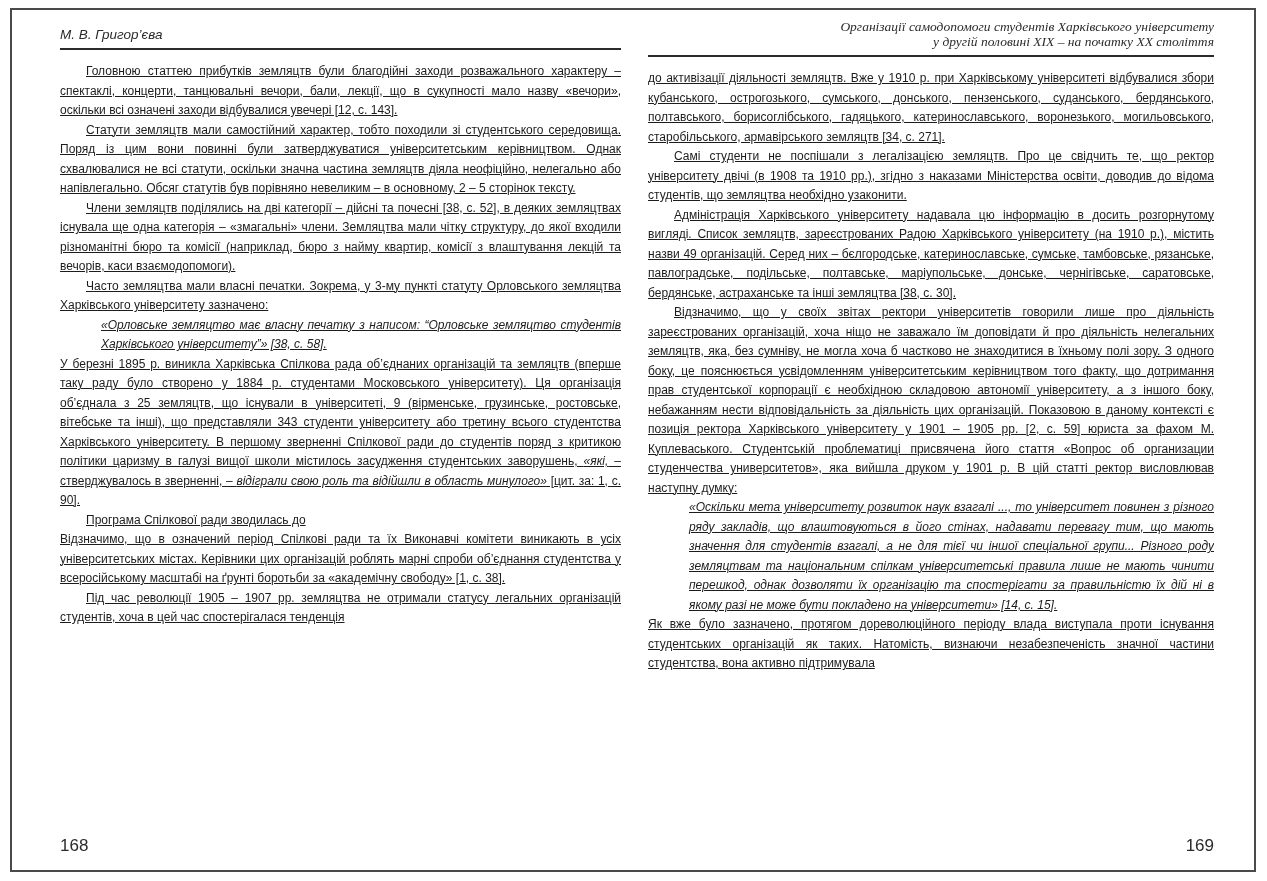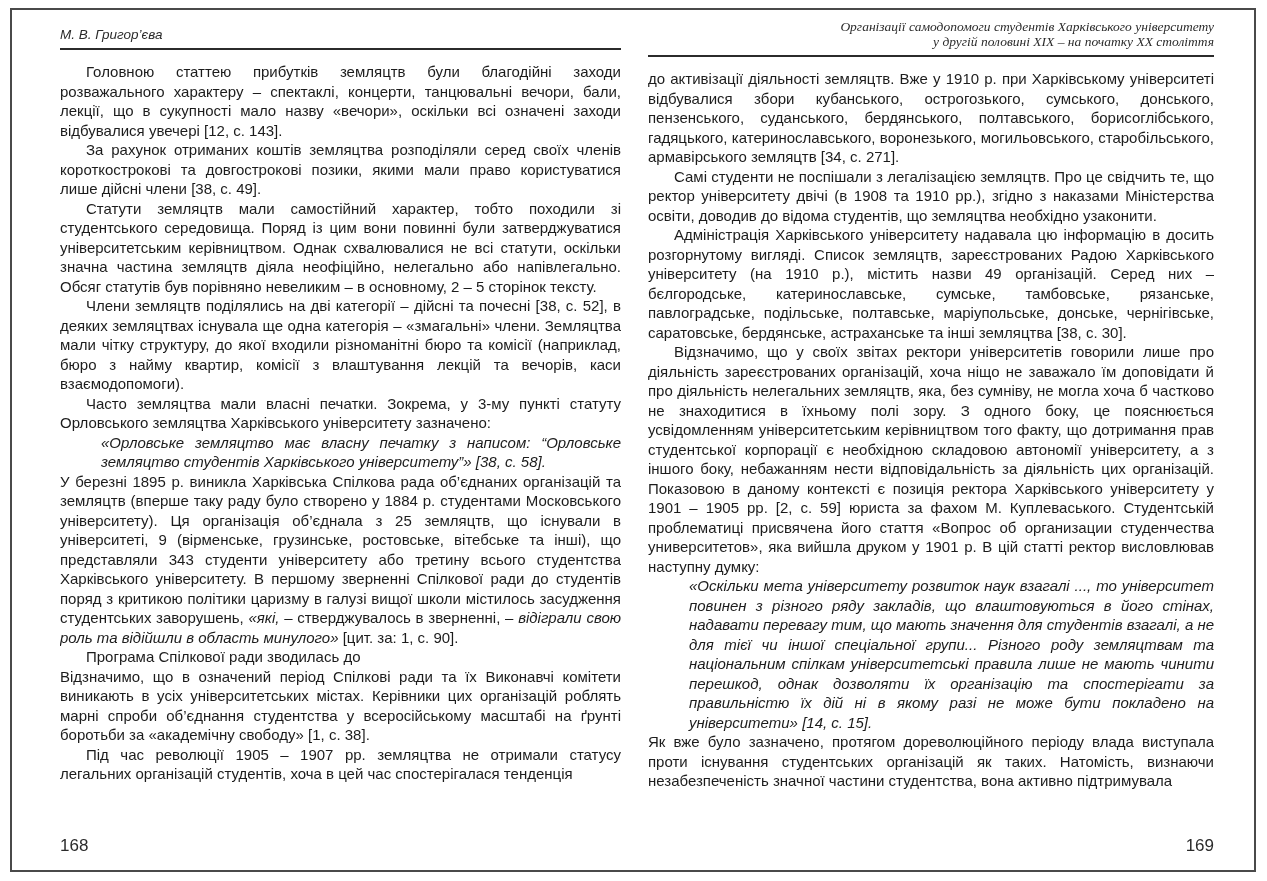--- a/index.html
+++ b/index.html
@@ -23,25 +23,26 @@
     font-style:italic;
     font-size:13.5px;
     line-height:15px;
     border-bottom:2px solid #2b2b2b;
     color:#2b2b2b;
   }
   #left-col .running-head  { padding:11px 0 6px 0; }
   #right-col .running-head { text-align:right; padding:3px 0 6px 0;font-family:Liberation Serif, serif; }
   .body-text {
     margin-top:12px;
-    font-size:15px;
+    font-size:12px;
     line-height:19.5px;
     text-align:justify;
     height:800px;
     overflow:hidden;
+    text-decoration:underline;
   }
   .para { text-align:justify; }
   .para.indent   { text-indent:26px; }
   .para.noindent { text-indent:0; }
   .para.quote    { margin-left:41px; font-style:italic; }
   .it { font-style:italic; }
   .page-number {
     position:absolute; top:836px;
     font-size:17px; color:#2b2b2b;
   }
@@ -52,21 +53,20 @@
 <body>
 
 <div class="scan-frame"></div>
 
 <div class="page-col" id="left-col">
   <div class="running-head">
     <span>М. В. Григор’єва</span>
   </div>
   <div class="body-text">
       <p class="para indent"><span>Головною статтею прибутків земляцтв були благодійні заходи розважального характеру – спектаклі, концерти, танцювальні вечори, бали, лекції, що в сукупності мало назву «вечори», оскільки всі означені заходи відбувалися увечері [12, с. 143].</span></p>
-      <p class="para indent"><span>За рахунок отриманих коштів земляцтва розподіляли серед своїх членів короткострокові та довгострокові позики, якими мали право користуватися лише дійсні члени [38, с. 49].</span></p>
       <p class="para indent"><span>Статути земляцтв мали самостійний характер, тобто походили зі студентського середовища. Поряд із цим вони повинні були затверджуватися університетським керівництвом. Однак схвалювалися не всі статути, оскільки значна частина земляцтв діяла неофіційно, нелегально або напівлегально. Обсяг статутів був порівняно невеликим – в основному, 2 – 5 сторінок тексту.</span></p>
       <p class="para indent"><span>Члени земляцтв поділялись на дві категорії – дійсні та почесні [38, с. 52], в деяких земляцтвах існувала ще одна категорія – «змагальні» члени. Земляцтва мали чітку структуру, до якої входили різноманітні бюро та комісії (наприклад, бюро з найму квартир, комісії з влаштування лекцій та вечорів, каси взаємодопомоги).</span></p>
       <p class="para indent"><span>Часто земляцтва мали власні печатки. Зокрема, у 3-му пункті статуту Орловського земляцтва Харківського університету зазначено:</span></p>
       <p class="para quote"><span class="it">«Орловське земляцтво має власну печатку з написом: “Орловське земляцтво студентів Харківського університету”» [38, с. 58].</span></p>
       <p class="para noindent"><span>У березні 1895 р. виникла Харківська Спілкова рада об’єднаних організацій та земляцтв (вперше таку раду було створено у 1884 р. студентами Московського університету). Ця організація об’єднала з 25 земляцтв, що існували в університеті, 9 (вірменське, грузинське, ростовське, вітебське та інші), що представляли 343 студенти університету або третину всього студентства Харківського університету. В першому зверненні Спілкової ради до студентів поряд з критикою політики царизму в галузі вищої школи містилось засудження студентських заворушень, </span><span class="it">«які,</span><span> – стверджувалось в зверненні, – </span><span class="it">відіграли свою роль та відійшли в область минулого»</span><span> [цит. за: 1, с. 90].</span></p>
       <p class="para indent"><span>Програма Спілкової ради зводилась до</span></p>
       <p class="para noindent"><span>Відзначимо, що в означений період Спілкові ради та їх Виконавчі комітети виникають в усіх університетських містах. Керівники цих організацій роблять марні спроби об’єднання студентства у всеросійському масштабі на ґрунті боротьби за «академічну свободу» [1, с. 38].</span></p>
       <p class="para indent"><span>Під час революції 1905 – 1907 рр. земляцтва не отримали статусу легальних організацій студентів, хоча в цей час спостерігалася тенденція</span></p>
     </div>
 </div>

